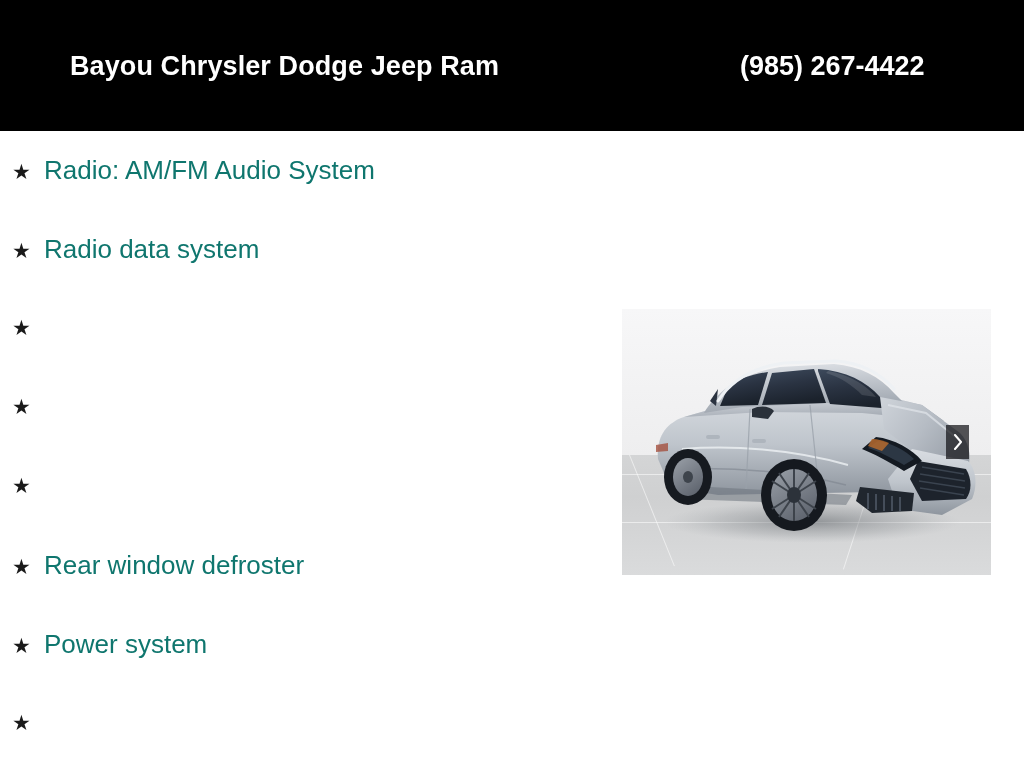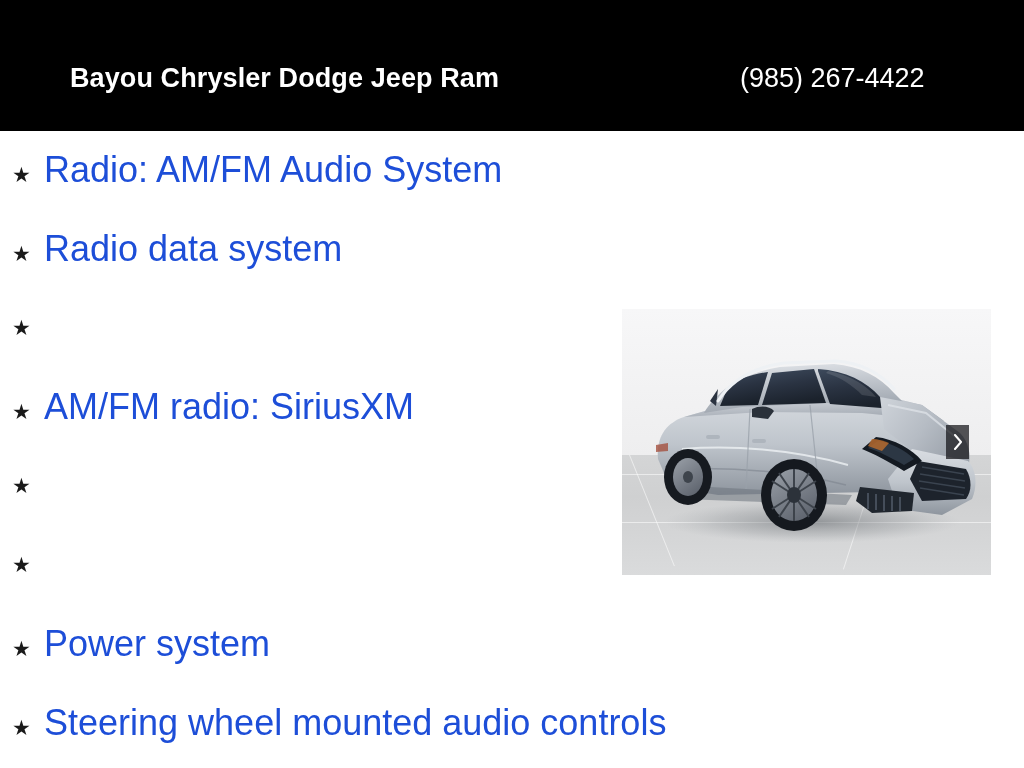--- a/index.html
+++ b/index.html
@@ -22,21 +22,21 @@
     left: 0;
     top: 0;
     width: 1024px;
     height: 131px;
     background: #000000;
     box-sizing: border-box;
   }
   .header-inner {
     position: absolute;
     left: 0;
-    top: 12px;
+    top: 0;
     width: 1024px;
     height: 131px;
     display: flex;
     align-items: center;
   }
   .dealer-name {
     position: absolute;
     left: 70px;
     top: 50px;
     font-size: 27px;
@@ -44,21 +44,21 @@
     color: #ffffff;
     letter-spacing: 0.1px;
     white-space: nowrap;
     line-height: 32px;
   }
   .dealer-phone {
     position: absolute;
     left: 740px;
     top: 50px;
     font-size: 27px;
-    font-weight: normal;
+    font-weight: bold;
     color: #ffffff;
     white-space: nowrap;
     line-height: 32px;
   }
 
   
   .feature-list {
     position: absolute;
     left: 0;
     top: 131px;
@@ -80,23 +80,23 @@
   }
   .star-icon {
     flex: 0 0 auto;
     width: 32px;
     font-size: 21px;
     line-height: 26px;
     color: #1a1a1a;
   }
   .feature-label {
     flex: 1 1 auto;
-    font-size: 36px;
+    font-size: 26px;
     line-height: 26px;
-    color: #1d4ed8;
+    color: #0f766e;
     white-space: nowrap;
   }
 
   
   .vehicle-photo {
     position: absolute;
     left: 622px;
     top: 309px;
     width: 369px;
     height: 266px;
@@ -175,35 +175,34 @@
   </li>
   <li class="feature-item">
     <span class="star-icon">★</span>
     <span class="feature-label">Radio data system</span>
   </li>
   <li class="feature-item">
     <span class="star-icon">★</span>
   </li>
   <li class="feature-item">
     <span class="star-icon">★</span>
-    <span class="feature-label">AM/FM radio: SiriusXM</span>
-  </li>
-  <li class="feature-item">
-    <span class="star-icon">★</span>
-  </li>
-  <li class="feature-item">
-    <span class="star-icon">★</span>
+  </li>
+  <li class="feature-item">
+    <span class="star-icon">★</span>
+  </li>
+  <li class="feature-item">
+    <span class="star-icon">★</span>
+    <span class="feature-label">Rear window defroster</span>
   </li>
   <li class="feature-item">
     <span class="star-icon">★</span>
     <span class="feature-label">Power system</span>
   </li>
   <li class="feature-item">
     <span class="star-icon">★</span>
-    <span class="feature-label">Steering wheel mounted audio controls</span>
   </li>
 </ul>
 
 <div class="vehicle-photo">
   <div class="photo-sky"></div>
   <div class="photo-floor">
   </div>
   <div class="floor-seam s1"></div>
   <div class="floor-seam s2"></div>
   <div class="floor-seam s3"></div>

